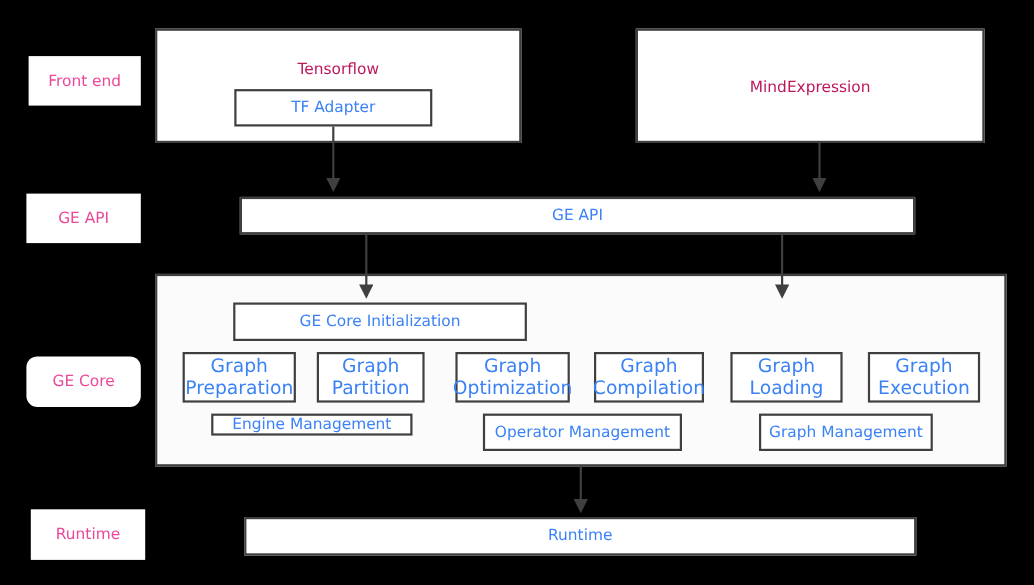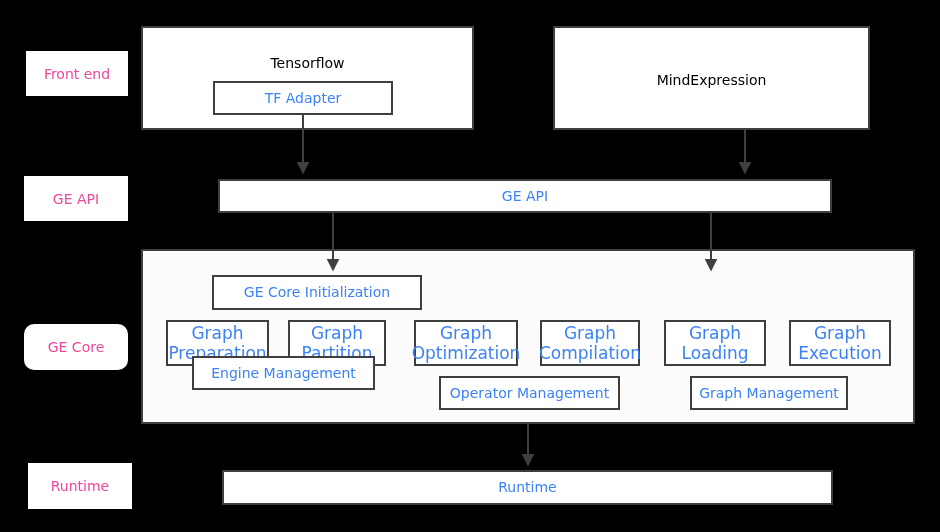--- a/index.html
+++ b/index.html
@@ -56,21 +56,21 @@
   }
   .panel.core {
     background: #fbfbfb;
   }
   .panel-title {
     position: absolute;
     left: 0;
     width: 100%;
     text-align: center;
     font-size: 14px;
-    color: #000000;
+    color: #be185d;
   }
   .b-small { font-size: 17px; }
   .b-mid   { font-size: 14px; }
   svg.arrows {
     position: absolute;
     left: 0; top: 0;
     width: 940px;
     height: 532px;
     pointer-events: none;
   }
@@ -96,31 +96,31 @@
     <span>Runtime</span>
   </div>
 
   <div class="panel" style="left:141px; top:26px; width:333px; height:104px;">
     <div class="panel-title" style="top:27px;">Tensorflow</div>
   </div>
   <div class="box b-mid" style="left:213px; top:81px; width:180px; height:34px;">
     <span>TF Adapter</span>
   </div>
 
-  <div class="panel" style="left:553px; top:26px; width:317px; height:104px;">
+  <div class="panel" style="left:578px; top:26px; width:317px; height:104px;">
     <div class="panel-title" style="top:44px;">MindExpression</div>
   </div>
 
   <div class="box b-mid" style="left:218px; top:179px; width:614px; height:34px;">
     <span>GE API</span>
   </div>
 
   <div class="panel core" style="left:141px; top:249px; width:774px; height:175px;"></div>
 
-  <div class="box b-mid" style="left:212px; top:275px; width:210px; height:35px;">
+  <div class="box b-mid" style="left:212px; top:275px; width:267px; height:35px;">
     <span>GE Core Initialization</span>
   </div>
 
   <div class="box b-small" style="left:166px; top:320px; width:103px; height:46px;">
     <span>
       <span>Graph</span><br>
       <span>Preparation</span>
     </span>
   </div>
   <div class="box b-small" style="left:288px; top:320px; width:98px; height:46px;">
@@ -147,21 +147,21 @@
       <span>Loading</span>
     </span>
   </div>
   <div class="box b-small" style="left:789px; top:320px; width:102px; height:46px;">
     <span>
       <span>Graph</span><br>
       <span>Execution</span>
     </span>
   </div>
 
-  <div class="box b-mid" style="left:192px; top:356px; width:183px; height:34px;text-align:right;">
+  <div class="box b-mid" style="left:192px; top:376px; width:183px; height:20px;text-align:right;">
     <span>Engine Management</span>
   </div>
   <div class="box b-mid" style="left:439px; top:376px; width:181px; height:34px;justify-content:center;">
     <span>Operator Management</span>
   </div>
   <div class="box b-mid" style="left:690px; top:376px; width:158px; height:34px;">
     <span>Graph Management</span>
   </div>
 
   <div class="box b-mid" style="left:222px; top:470px; width:611px; height:35px;">

